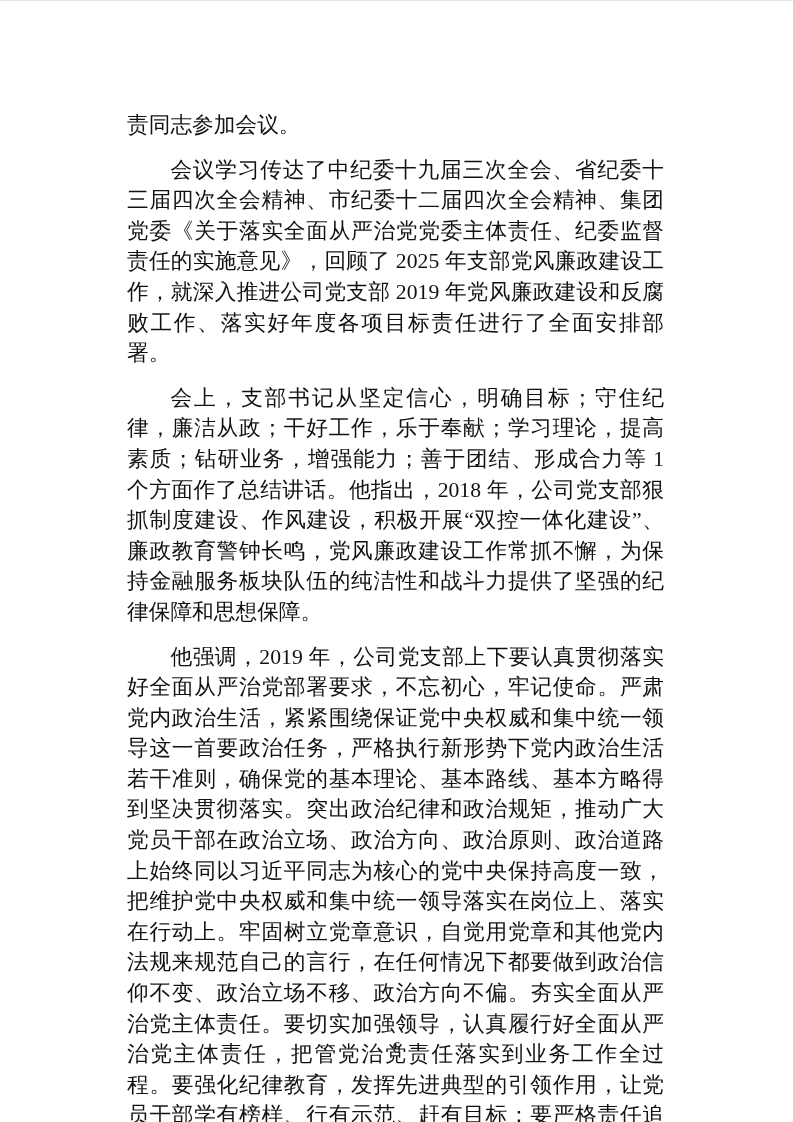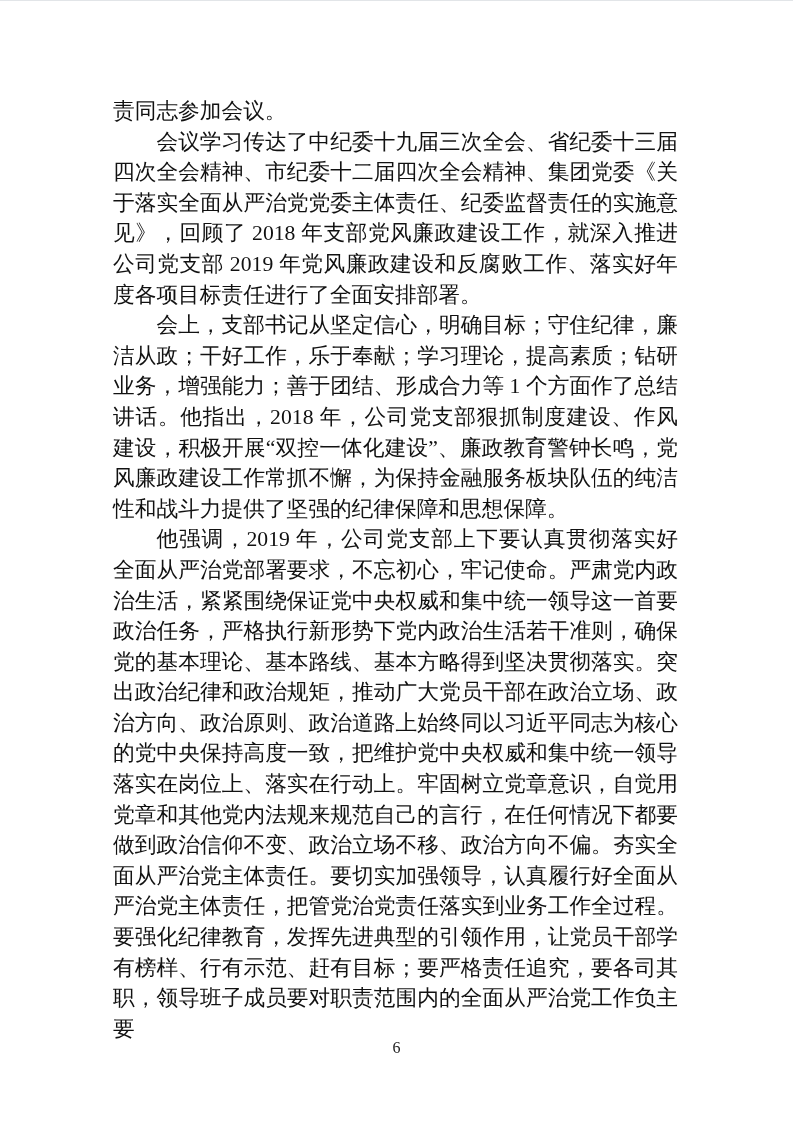--- a/index.html
+++ b/index.html
@@ -23,21 +23,21 @@
     left: 113px;
     top: 95px;
     width: 565px;
     font-size: 21.7px;
     line-height: 30.6px;
     text-align: justify;
     text-justify: inter-character;
     word-break: normal;
   }
   .para {
-    margin: 0;
+    margin: 14px;
     padding: 0;
   }
   .para.indent {
     text-indent: 2em;
   }
   .page-footer {
     position: absolute;
     top: 1038px;
     left: 0;
     width: 100%;
@@ -45,20 +45,20 @@
     font-size: 16px;
     color: #222222;
   }
 </style>
 </head>
 <body>
 
 <div class="page">
   <div class="body-text">
     <p class="para">责同志参加会议。</p>
-    <p class="para indent">会议学习传达了中纪委十九届三次全会、省纪委十三届四次全会精神、市纪委十二届四次全会精神、集团党委《关于落实全面从严治党党委主体责任、纪委监督责任的实施意见》，回顾了 2018 年支部党风廉政建设工作，就深入推进公司党支部 2019 年党风廉政建设和反腐败工作、落实好年度各项目标责任进行了全面安排部署。</p>
+    <p class="para indent">会议学习传达了中纪委十九届三次全会、省纪委十三届四次全会精神、市纪委十二届四次全会精神、集团党委《关于落实全面从严治党党委主体责任、纪委监督责任的实施意见》，回顾了 2025 年支部党风廉政建设工作，就深入推进公司党支部 2019 年党风廉政建设和反腐败工作、落实好年度各项目标责任进行了全面安排部署。</p>
     <p class="para indent">会上，支部书记从坚定信心，明确目标；守住纪律，廉洁从政；干好工作，乐于奉献；学习理论，提高素质；钻研业务，增强能力；善于团结、形成合力等 1 个方面作了总结讲话。他指出，2018 年，公司党支部狠抓制度建设、作风建设，积极开展“双控一体化建设”、廉政教育警钟长鸣，党风廉政建设工作常抓不懈，为保持金融服务板块队伍的纯洁性和战斗力提供了坚强的纪律保障和思想保障。</p>
     <p class="para indent">他强调，2019 年，公司党支部上下要认真贯彻落实好全面从严治党部署要求，不忘初心，牢记使命。严肃党内政治生活，紧紧围绕保证党中央权威和集中统一领导这一首要政治任务，严格执行新形势下党内政治生活若干准则，确保党的基本理论、基本路线、基本方略得到坚决贯彻落实。突出政治纪律和政治规矩，推动广大党员干部在政治立场、政治方向、政治原则、政治道路上始终同以习近平同志为核心的党中央保持高度一致，把维护党中央权威和集中统一领导落实在岗位上、落实在行动上。牢固树立党章意识，自觉用党章和其他党内法规来规范自己的言行，在任何情况下都要做到政治信仰不变、政治立场不移、政治方向不偏。夯实全面从严治党主体责任。要切实加强领导，认真履行好全面从严治党主体责任，把管党治党责任落实到业务工作全过程。要强化纪律教育，发挥先进典型的引领作用，让党员干部学有榜样、行有示范、赶有目标；要严格责任追究，要各司其职，领导班子成员要对职责范围内的全面从严治党工作负主要</p>
   </div>
   <div class="page-footer">
     <span>6</span>
   </div>
 </div>
 
 </body></html>

